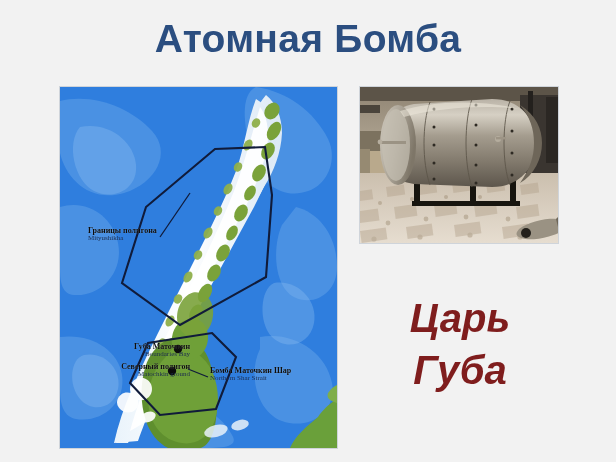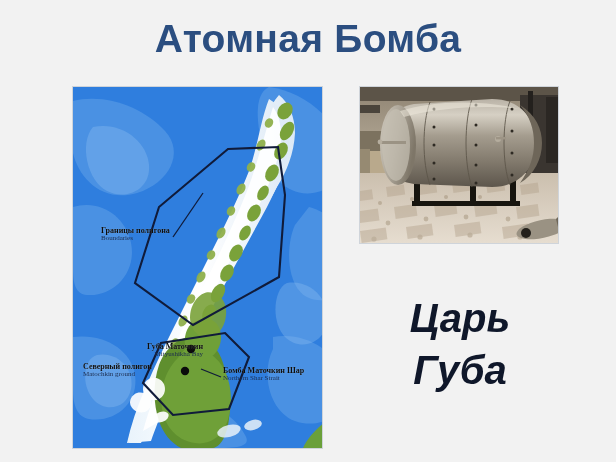--- a/index.html
+++ b/index.html
@@ -33,23 +33,23 @@
     font-weight: bold;
     color: #2b4e80;
     letter-spacing: 0.3px;
     line-height: 46px;
     white-space: nowrap;
   }
 
   
   #map-figure {
     position: absolute;
-    left: 73px;
+    left: 60px;
     top: 87px;
-    width: 249px;
+    width: 277px;
     height: 361px;
     background: #7dd3fc;
     overflow: hidden;
     box-shadow: 0 0 0 1px #cfd4da;
   }
   #map-figure .ocean-svg {
     position: absolute;
     left: 0; top: 0;
     width: 277px;
     height: 361px;
@@ -73,21 +73,21 @@
   }
   .map-label .en {
     display: block;
     font-weight: normal;
     font-size: 7px;
     color: #1d2d4e;
   }
 
   #label-boundaries { left: 28px;  top: 140px; }
   #label-mityushikha { left: 22px; top: 256px; text-align: right; width: 108px;}
-  #label-northern   { left: 10px;  top: 276px; width: 120px;}
+  #label-northern   { left: 10px;  top: 276px; text-align: right; width: 120px;}
   #label-matochkin  { left: 150px; top: 280px; }
   #label-rogachevo .ru, #label-belushya .ru,
   #label-mityushikha .ru, #label-northern .ru, #label-chyornaya .ru { font-size: 8px; }
 
   
   #bomb-photo {
     position: absolute;
     left: 360px;
     top: 87px;
     width: 198px;
@@ -107,21 +107,21 @@
   
   #bomb-caption {
     position: absolute;
     left: 360px;
     top: 292px;
     width: 200px;
     text-align: center;
     font-size: 40px;
     font-weight: bold;
     font-style: italic;
-    color: #0f172a;
+    color: #7f1d1d;
     line-height: 52px;
     letter-spacing: 0px;
   }
   #bomb-caption .cap-line { display: block; }
 </style>
 </head>
 <body>
 
 <div id="slide">
 
@@ -245,26 +245,26 @@
         <circle cx="118" cy="262" r="4.2"></circle>
         <circle cx="112" cy="284" r="4.2"></circle>
         <circle cx="108" cy="368" r="4.0"></circle>
         <circle cx="100" cy="380" r="3.2"></circle>
         <circle cx="122" cy="404" r="4.2"></circle>
       </g>
     </svg>
 
     <div class="map-label" id="label-boundaries">
       <span class="ru">Границы полигона</span>
-      <span class="en">Boundaries</span>
+      <span class="en">Mityushikha</span>
     </div>
 
     <div class="map-label" id="label-mityushikha">
       <span class="ru">Губа Маточкин</span>
-      <span class="en">Mityushikha Bay</span>
+      <span class="en">Boundaries Bay</span>
     </div>
 
     <div class="map-label" id="label-northern">
       <span class="ru">Северный полигон</span>
       <span class="en">Matochkin ground</span>
     </div>
 
     <div class="map-label" id="label-matochkin">
       <span class="ru">Бомба Маточкин Шар</span>
       <span class="en">Northern Shar Strait</span>

